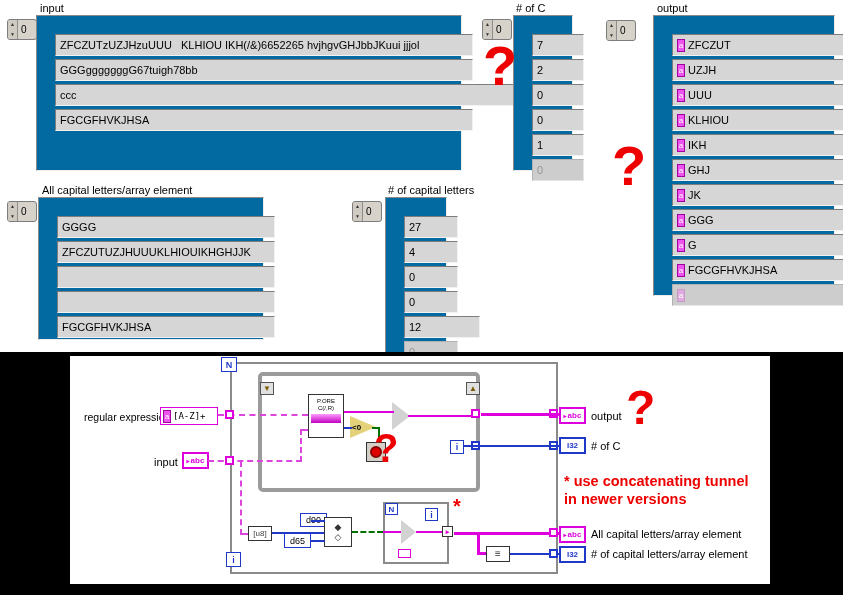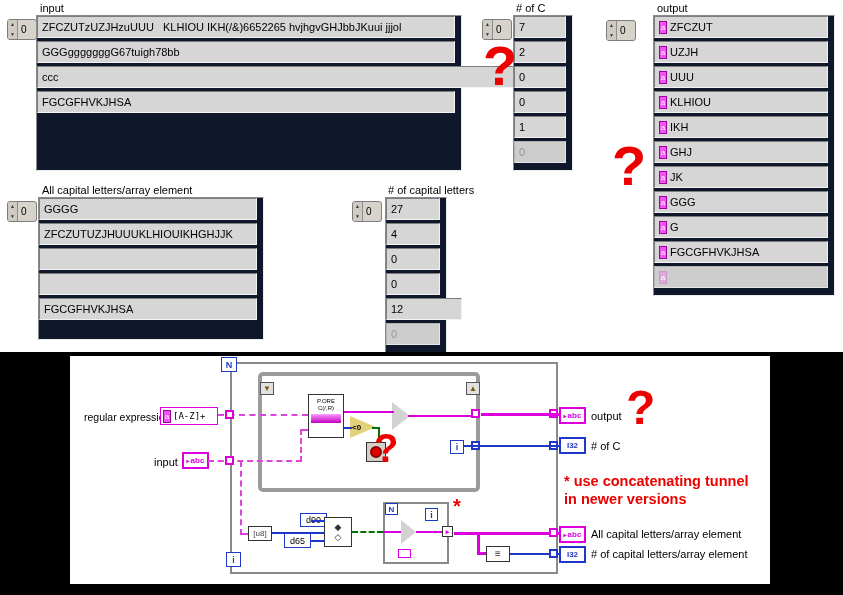--- a/index.html
+++ b/index.html
@@ -8,21 +8,21 @@
 
   
   .front-panel { position:absolute; left:0; top:0; width:843px; height:352px; background:#fff; }
   .fp-label { position:absolute; font-size:11px; color:#000; white-space:nowrap; }
 
   .idx { position:absolute; width:30px; height:21px; background:#d7d3cb; border:1px solid #7d7d7d; border-radius:3px; display:flex; overflow:hidden; }
   .idx-btns { width:10px; display:flex; flex-direction:column; border-right:1px solid #8d8d8d; }
   .idx-btn { flex:1; font-size:5px; line-height:9px; text-align:center; color:#333; background:#cfcbc3; }
   .idx-val { flex:1; font-size:10px; line-height:19px; padding-left:3px; color:#000; }
 
-  .arr-frame { position:absolute; background:#0f172a; border:1px solid; border-color:#8a8a8a #ededed #ededed #8a8a8a; padding:0; }
+  .arr-frame { position:absolute; background:#0369a1; border:1px solid; border-color:#8a8a8a #ededed #ededed #8a8a8a; padding:18px; }
   .arr-el { height:22px; margin-bottom:3px; background:#d6d6d6; border:1px solid; border-color:#7d7d7d #f2f2f2 #f2f2f2 #7d7d7d; display:flex; align-items:center; gap:3px; padding:0 4px; overflow:hidden; }
   .el-text { font-size:11px; color:#000; white-space:pre; }
   .arr-el.dim { background:#cdcdcd; border-color:#b2b2b2 #e6e6e6 #e6e6e6 #b2b2b2; }
   .arr-el.dim .el-text { color:#979797; }
   .str-tab { flex:0 0 8px; width:8px; height:13px; background:#ee55ee; border:1px solid #a000a0; color:#fff; font-size:8px; line-height:11px; text-align:center; }
   .arr-el.dim .str-tab { background:#dfaadf; border-color:#c category#c8a; border-color:#c89ac8; }
 
   .bq { position:absolute; color:#ee0000; font-weight:bold; line-height:1; }
 
   

